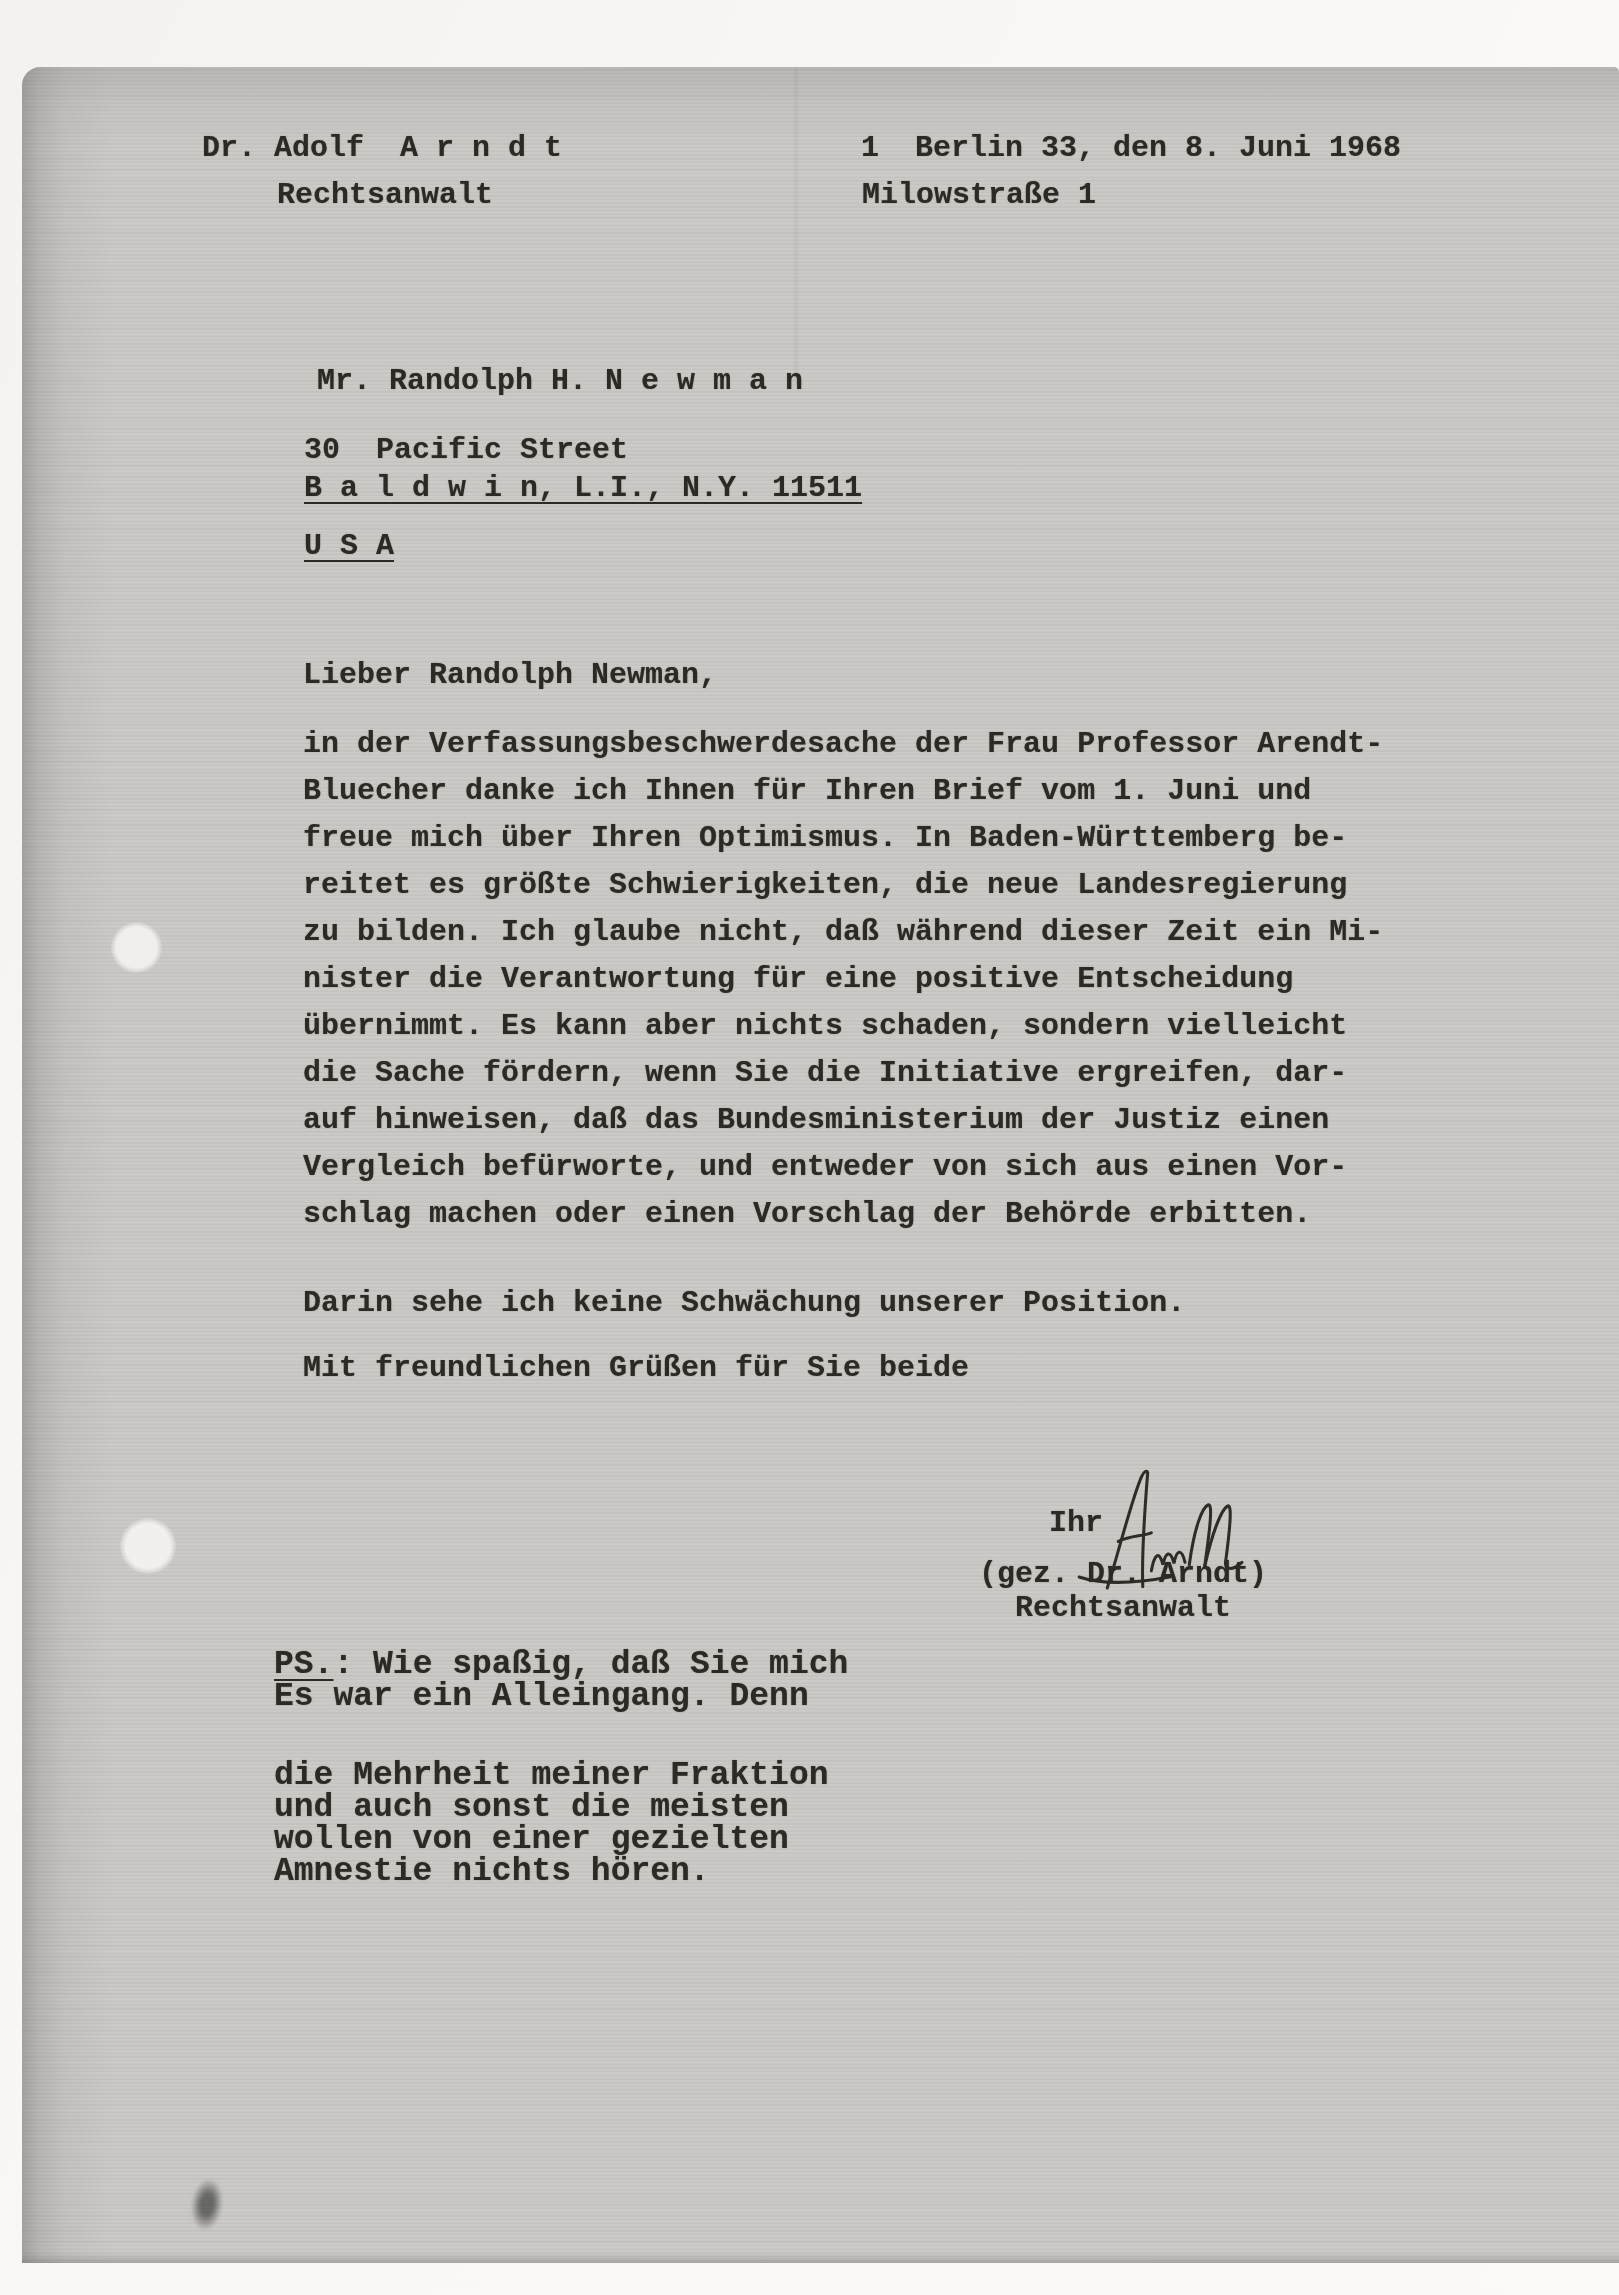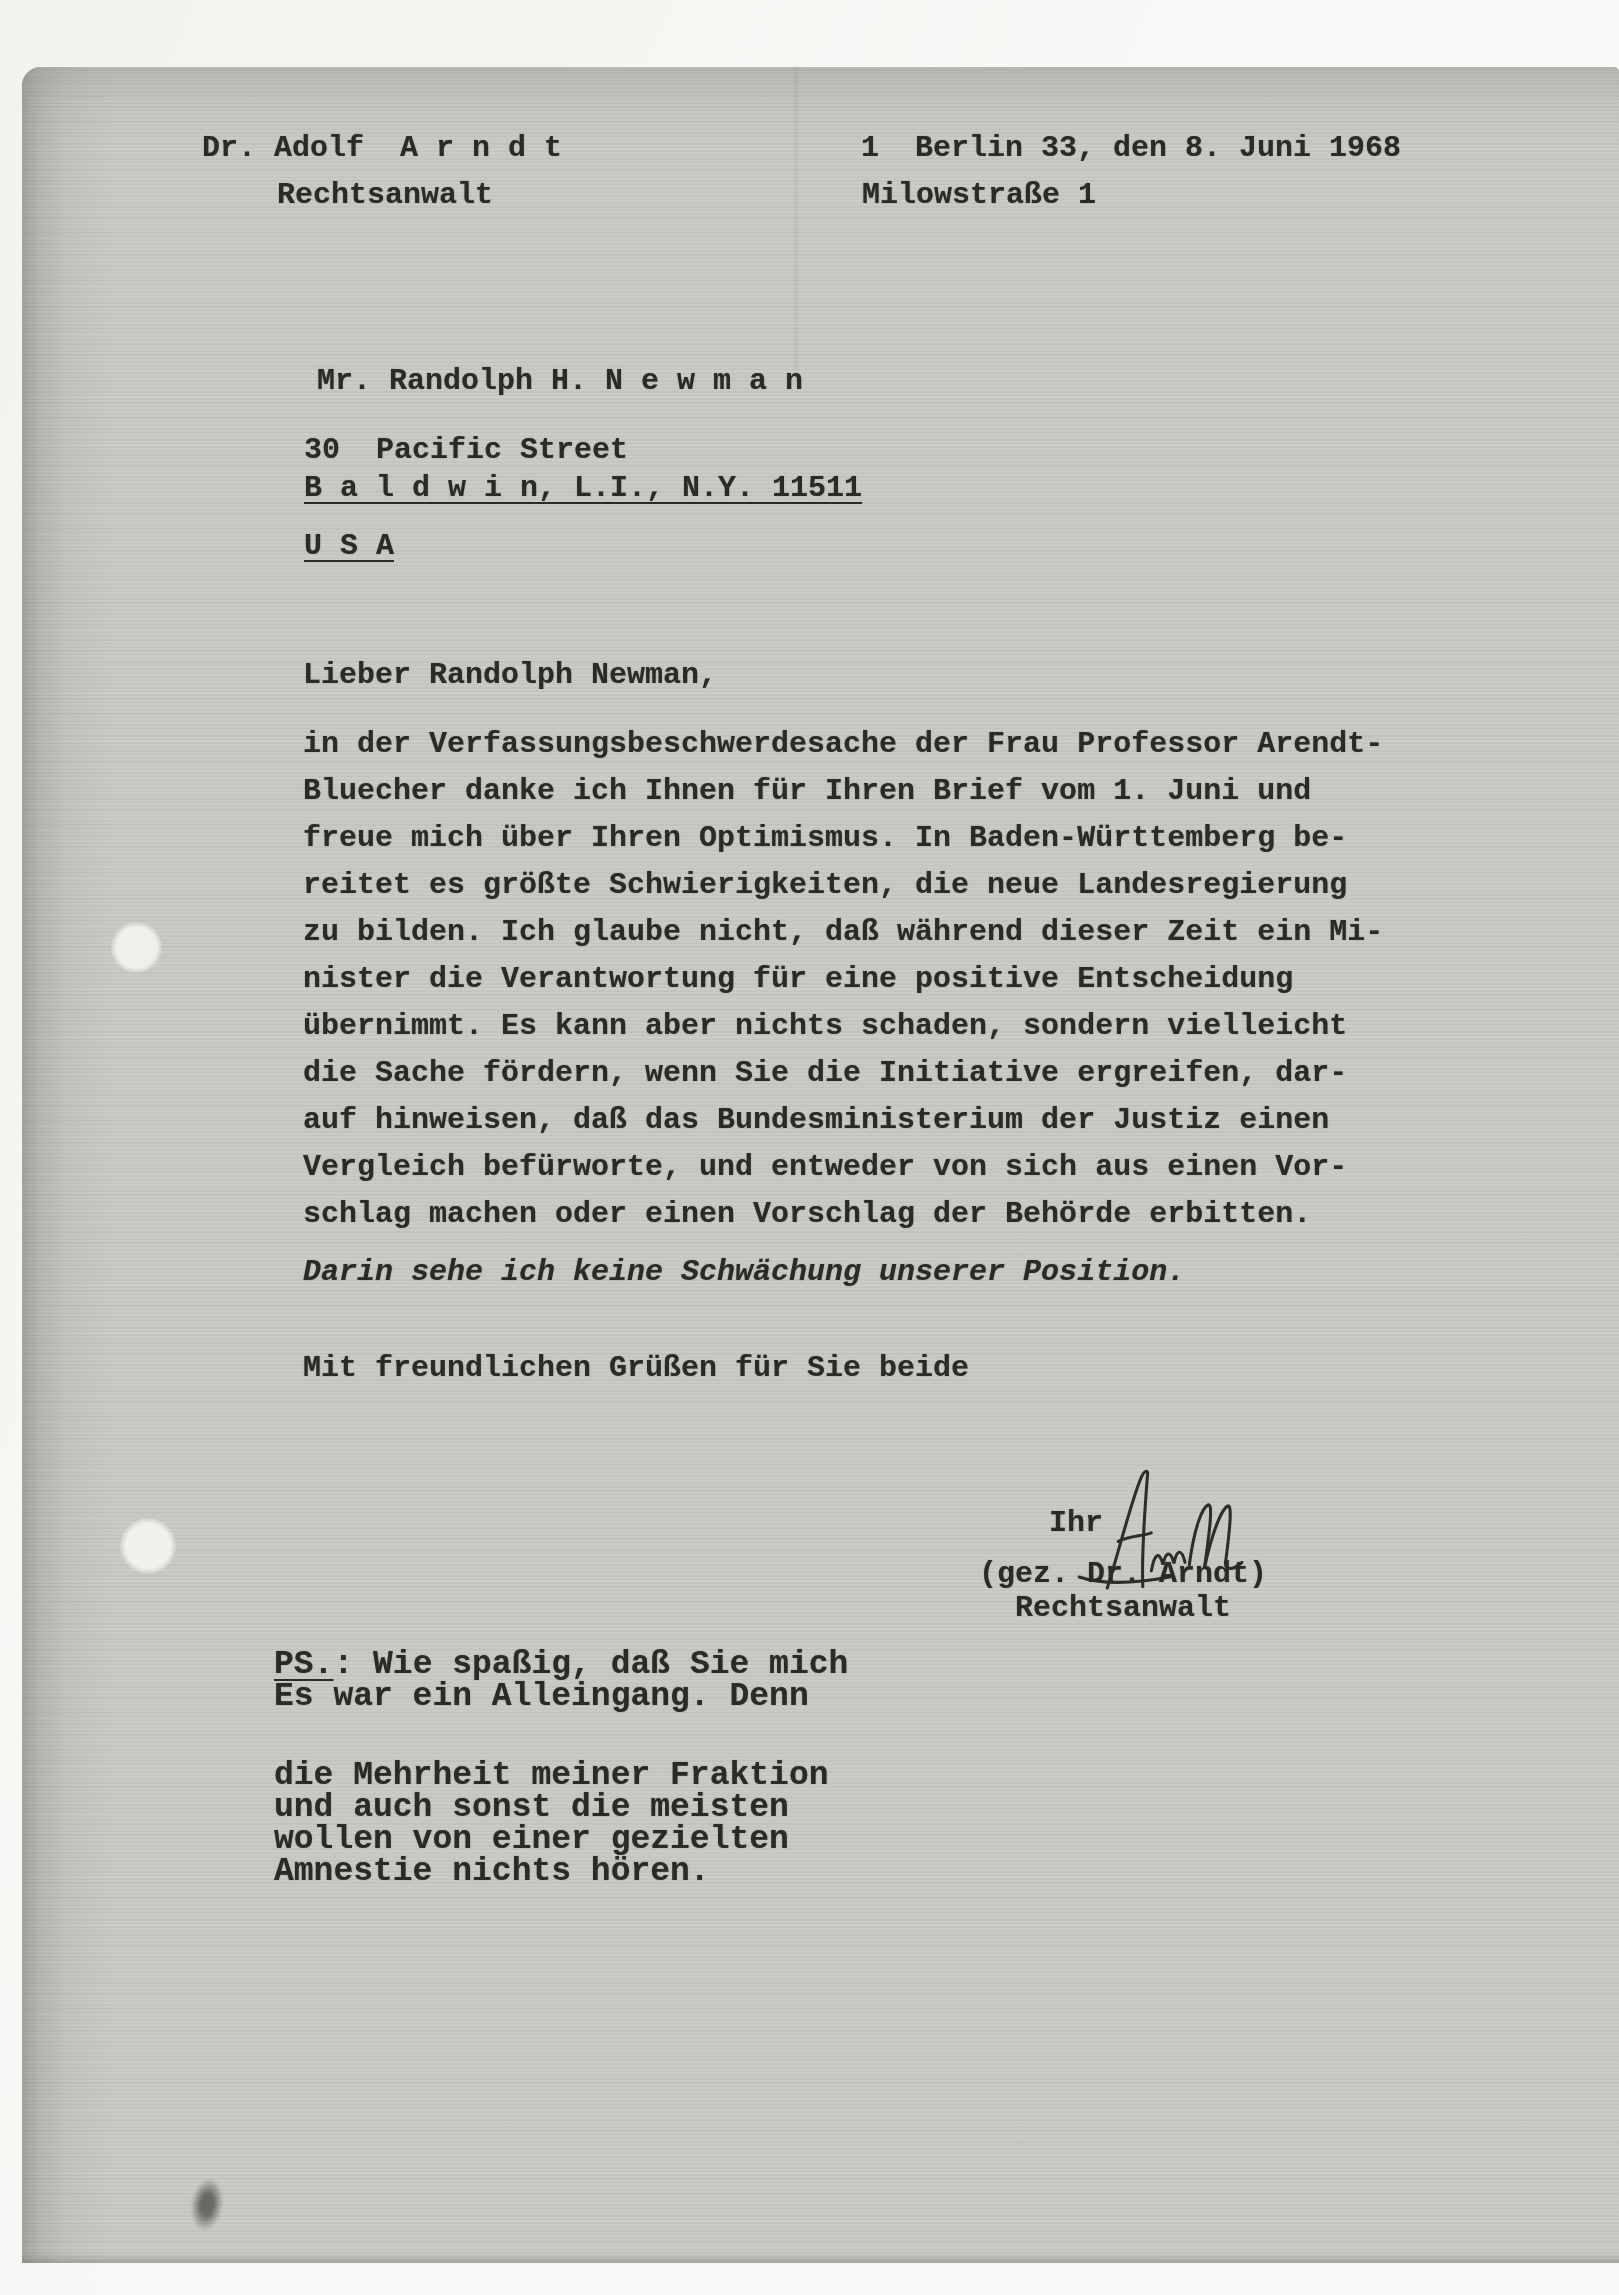--- a/index.html
+++ b/index.html
@@ -64,21 +64,21 @@
   <div class="t" style="left:277px;top:178px;">Rechtsanwalt</div>
   <div class="t" style="left:862px;top:178px;">Milowstraße 1</div>
 
   <div class="t" style="left:304px;top:364px;margin-left:13px;">Mr. Randolph H. N e w m a n</div>
   <div class="t" style="left:304px;top:433px;">30  Pacific Street</div>
   <div class="t ul" style="left:304px;top:471px;">B a l d w i n, L.I., N.Y. 11511</div>
   <div class="t ul" style="left:304px;top:529px;">U S A</div>
 
   <div class="t" style="left:303px;top:658px;">Lieber Randolph Newman,</div>
   <div class="t lines" style="left:303px;top:721px;"><div class="tline">in der Verfassungsbeschwerdesache der Frau Professor Arendt-</div><div class="tline">Bluecher danke ich Ihnen für Ihren Brief vom 1. Juni und</div><div class="tline">freue mich über Ihren Optimismus. In Baden-Württemberg be-</div><div class="tline">reitet es größte Schwierigkeiten, die neue Landesregierung</div><div class="tline">zu bilden. Ich glaube nicht, daß während dieser Zeit ein Mi-</div><div class="tline">nister die Verantwortung für eine positive Entscheidung</div><div class="tline">übernimmt. Es kann aber nichts schaden, sondern vielleicht</div><div class="tline">die Sache fördern, wenn Sie die Initiative ergreifen, dar-</div><div class="tline">auf hinweisen, daß das Bundesministerium der Justiz einen</div><div class="tline">Vergleich befürworte, und entweder von sich aus einen Vor-</div><div class="tline">schlag machen oder einen Vorschlag der Behörde erbitten.</div></div>
-  <div class="t" style="left:303px;top:1255px;font-style:italic;">Darin sehe ich keine Schwächung unserer Position.</div>
+  <div class="t" style="left:303px;top:1286px;">Darin sehe ich keine Schwächung unserer Position.</div>
   <div class="t" style="left:303px;top:1351px;">Mit freundlichen Grüßen für Sie beide</div>
 
   <div class="t" style="left:1049px;top:1506px;">Ihr</div>
   <svg class="sig" viewBox="0 0 330 230">
     <g fill="none" stroke="#2e2d27" stroke-width="5" stroke-linecap="round">
       <path d="M 10 186 C 52 200 104 196 158 186"></path>
       <path d="M 56 204 C 74 148 96 58 112 22 C 116 13 121 11 122 16 C 118 66 112 150 114 202"></path>
       <path d="M 74 128 C 94 118 112 120 128 114"></path>
       <path d="M 128 176 C 133 148 141 142 147 166 C 151 146 159 140 165 164 C 169 142 177 138 183 162"></path>
       <path d="M 190 166 C 198 106 211 72 221 68 C 229 66 223 112 215 170"></path>

